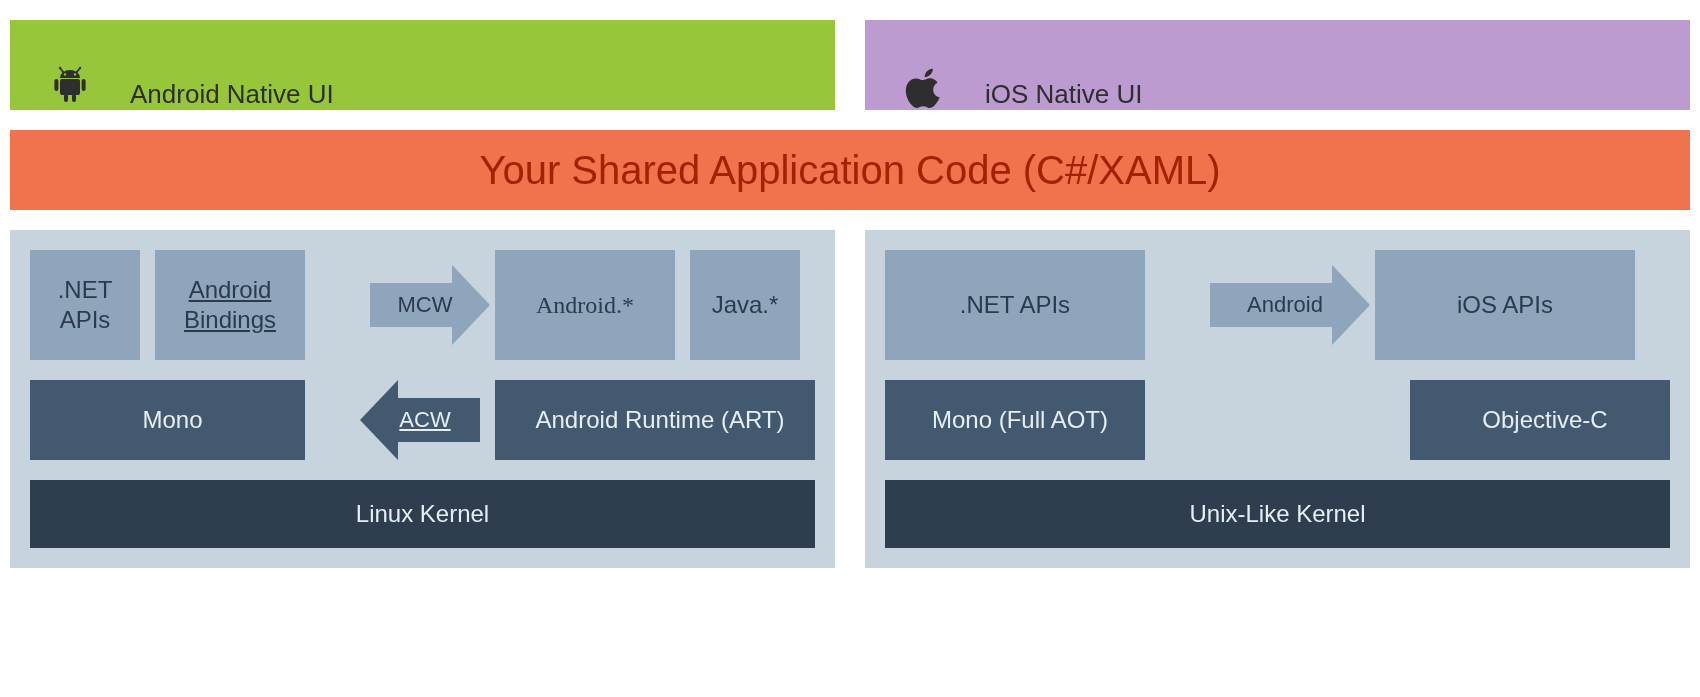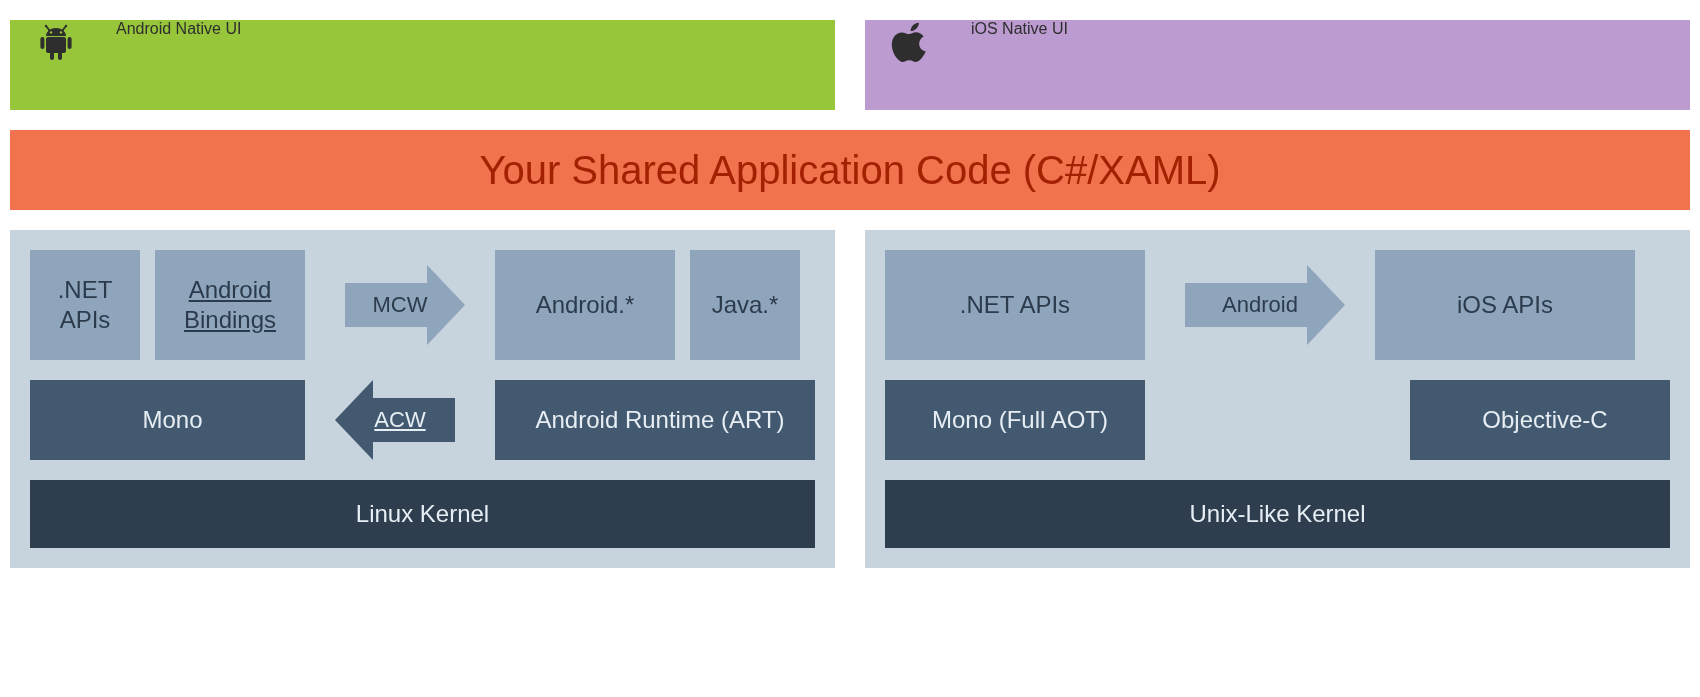--- a/index.html
+++ b/index.html
@@ -8,23 +8,23 @@
     background: #ffffff;
     width: 1700px;
     height: 697px;
     padding: 20px 10px;
   }
   .row { display: flex; gap: 30px; margin-bottom: 20px; }
   .header-box {
     flex: 1;
     height: 90px;
     display: flex;
-    align-items: flex-start;
-    padding-left: 16px;
-    font-size: 16px;
+    align-items: flex-end;
+    padding-left: 30px;
+    font-size: 26px;
     color: #2e2e2e;
   }
   .android-header { background: #98c63a; }
   .ios-header { background: #bb9bd0; }
   .shared-banner {
     background: #f1734e;
     color: #a32100;
     font-size: 40px;
     height: 80px;
     display: flex;
@@ -63,21 +63,21 @@
   }
   .box-dark {
     background: #2e3e4f;
     color: #e6edf3;
     height: 68px;
   }
   .arrow-wrap {
     width: 160px;
     display: flex;
     align-items: center;
-    justify-content: center;
+    justify-content: flex-end;
     position: relative;
   }
   .arrow-body {
     position: relative;
     width: 110px;
     height: 60px;
     display: flex;
     align-items: center;
     justify-content: center;
     font-size: 22px;
@@ -109,21 +109,21 @@
   .icon-wrap {
     width: 60px;
     display: flex;
     align-items: center;
     justify-content: center;
     margin-right: 30px;
   }
   .flex1 { flex: 1; }
   .w-110 { width: 110px; }
   .w-150 { width: 150px; text-decoration: underline; }
-  .w-180 { width: 180px; }
+  .w-180 { width: 180px; font-family: Liberation Serif, serif; }
   .w-260 { width: 260px; }
 </style>
 </head>
 <body>
 
 <div class="row">
   <div class="header-box android-header">
     <span class="icon-wrap">
       <svg viewBox="0 0 24 24" width="48" height="48" fill="#2e2e2e">
         <circle cx="7" cy="3" r="0.6"></circle>

